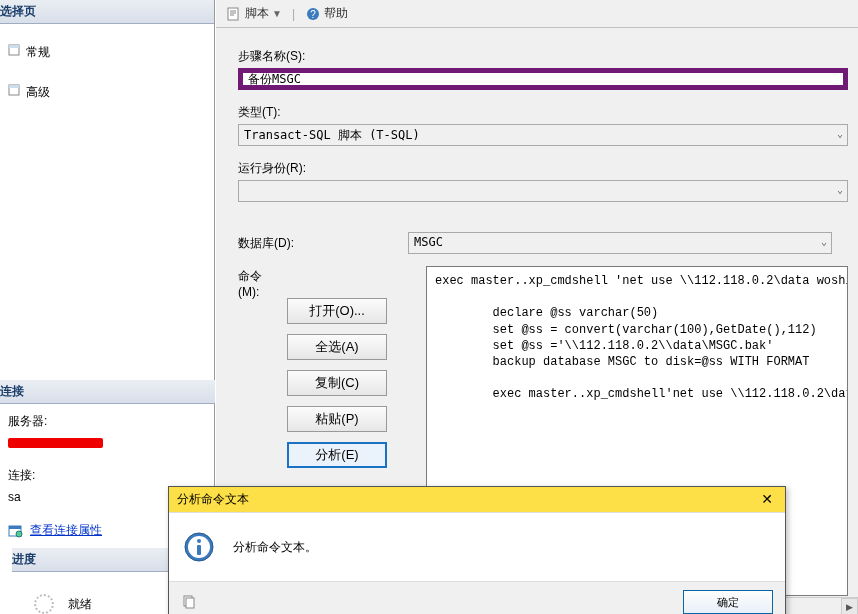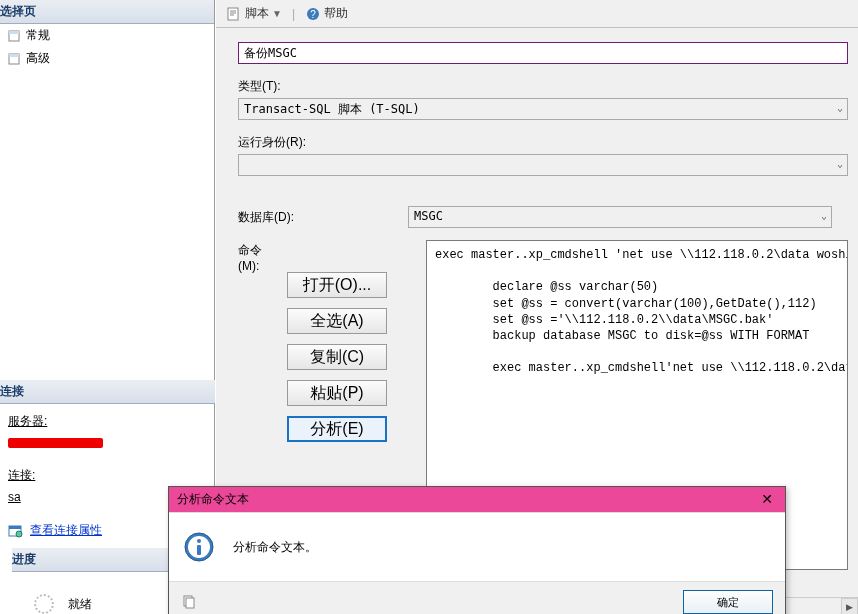--- a/index.html
+++ b/index.html
@@ -1,50 +1,50 @@
 <!DOCTYPE html>
 <html><head>
 <meta charset="utf-8">
 <style>
 * { box-sizing: border-box; margin: 0; padding: 0; }
 body { font-family: "Microsoft YaHei", SimSun, Arial, sans-serif; font-size: 12px; background: #fff; width: 858px; height: 614px; overflow: hidden; position: relative; }
 .left-panel { position: absolute; left: 0; top: 0; width: 215px; height: 614px; background: #fff; border-right: 1px solid #999; }
 .section-header { background: linear-gradient(#eaeef3, #d8dfea); border-bottom: 1px solid #a0acc0; padding: 3px 0; font-weight: bold; color: #1a3d6a; }
-.tree-item { padding: 3px 6px 3px 8px; display: flex; align-items: center; gap: 4px; }
+.tree-item { padding: 3px 6px 3px 8px; display: flex; align-items: flex-start; gap: 4px; margin-top: 17px; }
 .tree-icon { width: 14px; height: 12px; display: inline-flex; }
 .tree-icon svg { width: 14px; height: 12px; }
 .conn-section { position: absolute; top: 380px; left: 0; width: 215px; }
-.conn-body { padding: 6px 8px; line-height: 1.9; text-decoration: underline; }
+.conn-body { padding: 6px 8px; line-height: 1.9; }
 .redacted { display: inline-block; width: 95px; height: 10px; background: #e00; border-radius: 2px; }
 .link { color: #0033cc; text-decoration: underline; cursor: pointer; }
 .link-row { display: flex; align-items: center; gap: 6px; margin-top: 10px; }
 .progress-section { position: absolute; top: 548px; left: 12px; width: 215px; }
 .progress-body { padding: 22px; display: flex; align-items: center; gap: 14px; }
 .spinner { width: 20px; height: 20px; border: 2px dotted #bbb; border-radius: 50%; }
 .right-panel { position: absolute; left: 216px; top: 0; right: 0; height: 614px; background: #f0f0f0; }
 .toolbar { height: 28px; border-bottom: 1px solid #c0c0c0; display: flex; align-items: center; padding: 0 10px; gap: 6px; background: #f0f0f0; }
 .toolbar-sep { color: #aaa; margin: 0 4px; }
 .toolbar-item { display: flex; align-items: center; gap: 3px; color: #333; }
 .dd { font-size: 10px; color: #666; }
 .content { padding: 14px 10px 10px 22px; }
 .label-row { margin: 6px 0 3px 0; }
-.field { width: 100%; height: 22px; border: 1px solid #701a75; background: #fff; padding: 2px 5px; font-family: SimSun, monospace; font-size: 12px; }
+.field { width: 100%; height: 22px; border: 5px solid #701a75; background: #fff; padding: 2px 5px; font-family: SimSun, monospace; font-size: 12px; }
 .field-ro { width: 100%; height: 22px; border: 1px solid #a9a9a9; background: #f0f0f0; padding: 2px 5px; font-family: SimSun, monospace; font-size: 12px; color: #000; position: relative; }
 .dd-arrow { position: absolute; right: 4px; top: 3px; font-size: 10px; color: #555; }
 .db-row { display: flex; align-items: center; margin: 30px 16px 12px 0; gap: 0; }
 .db-label { width: 170px; }
 .db-field { flex: 1; position: relative; }
 .cmd-row { display: flex; align-items: flex-start; margin-top: 8px; gap: 9px; }
 .cmd-label { width: 40px; padding-top: 2px; }
 .btn-col { width: 130px; display: flex; flex-direction: column; gap: 10px; padding-top: 32px; }
-.btn { width: 100px; height: 26px; border: 1px solid #999; background: linear-gradient(#fcfcfc, #e6e6e6); font-size: 16px; cursor: pointer; }
+.btn { width: 100px; height: 26px; border: 1px solid #999; background: linear-gradient(#fcfcfc, #e6e6e6); font-size: 13px; cursor: pointer; }
 .btn-active { border: 2px solid #1a72c4; background: #eaf3fb; }
 .cmd-area { flex: 1; border: 1px solid #7a7a7a; background: #fff; padding: 6px 8px; min-height: 330px; margin-left: 0; font-family: "Courier New", SimSun, monospace; font-size: 12px; white-space: pre; overflow: hidden; line-height: 1.35; }
 .dialog { position: absolute; left: 168px; top: 486px; width: 618px; border: 1px solid #555; background: #f0f0f0; box-shadow: 2px 2px 6px rgba(0,0,0,0.25); z-index: 50; }
-.dialog-title { display: flex; justify-content: space-between; padding: 4px 8px; background: #ec4899; border-bottom: 1px solid #ddd; font-size: 12px; }
+.dialog-title { display: flex; justify-content: space-between; padding: 4px 8px; background: #fde047; border-bottom: 1px solid #ddd; font-size: 12px; }
 .dialog-close { font-family: Arial; font-size: 14px; cursor: pointer; padding: 0 4px; }
 .dialog-body { display: flex; align-items: center; gap: 18px; padding: 18px 14px; background: #fff; }
 .info-icon { width: 32px; height: 32px; }
 .dialog-footer { display: flex; justify-content: space-between; align-items: center; padding: 8px 12px; background: #f0f0f0; border-top: 1px solid #ddd; }
 .ok-btn { width: 90px; height: 24px; border: 1px solid #0a64a4; background: linear-gradient(#fdfdfd, #e8f0f8); cursor: pointer; font-size: 11px; }
 .copy-icon { width: 16px; height: 16px; display: inline-flex; cursor: pointer; }
 .sm-icon { width: 16px; height: 16px; }
 .scroll-h { position: absolute; left: 216px; bottom: 0; right: 0; height: 17px; background: #f0f0f0; display: flex; border-top: 1px solid #ccc; }
 .scroll-btn { width: 17px; height: 17px; border: 1px solid #ccc; background: #e8e8e8; display: flex; align-items: center; justify-content: center; font-size: 9px; color: #555; }
 .scroll-track { flex: 1; background: #f0f0f0; }
@@ -120,20 +120,21 @@
         <svg viewBox="0 0 16 16">
             <circle cx="8" cy="8" r="6" fill="#3a7abd"></circle>
             <text x="8" y="12" text-anchor="middle" fill="#fff" font-size="10" font-family="Arial">?</text>
           </svg>
       </span>
       <span>帮助</span>
     </span>
   </div>
 
   <div class="content">
+    <div class="label-row">步骤名称(S):</div>
     <input class="field" value="备份MSGC" style="">
 
     <div class="label-row" style="margin-top:14px">类型(T):</div>
     <div class="field-ro">
       <span>Transact-SQL 脚本 (T-SQL)</span>
       <span class="dd-arrow">⌄</span>
     </div>
 
     <div class="label-row" style="margin-top:14px">运行身份(R):</div>
     <div class="field-ro">

